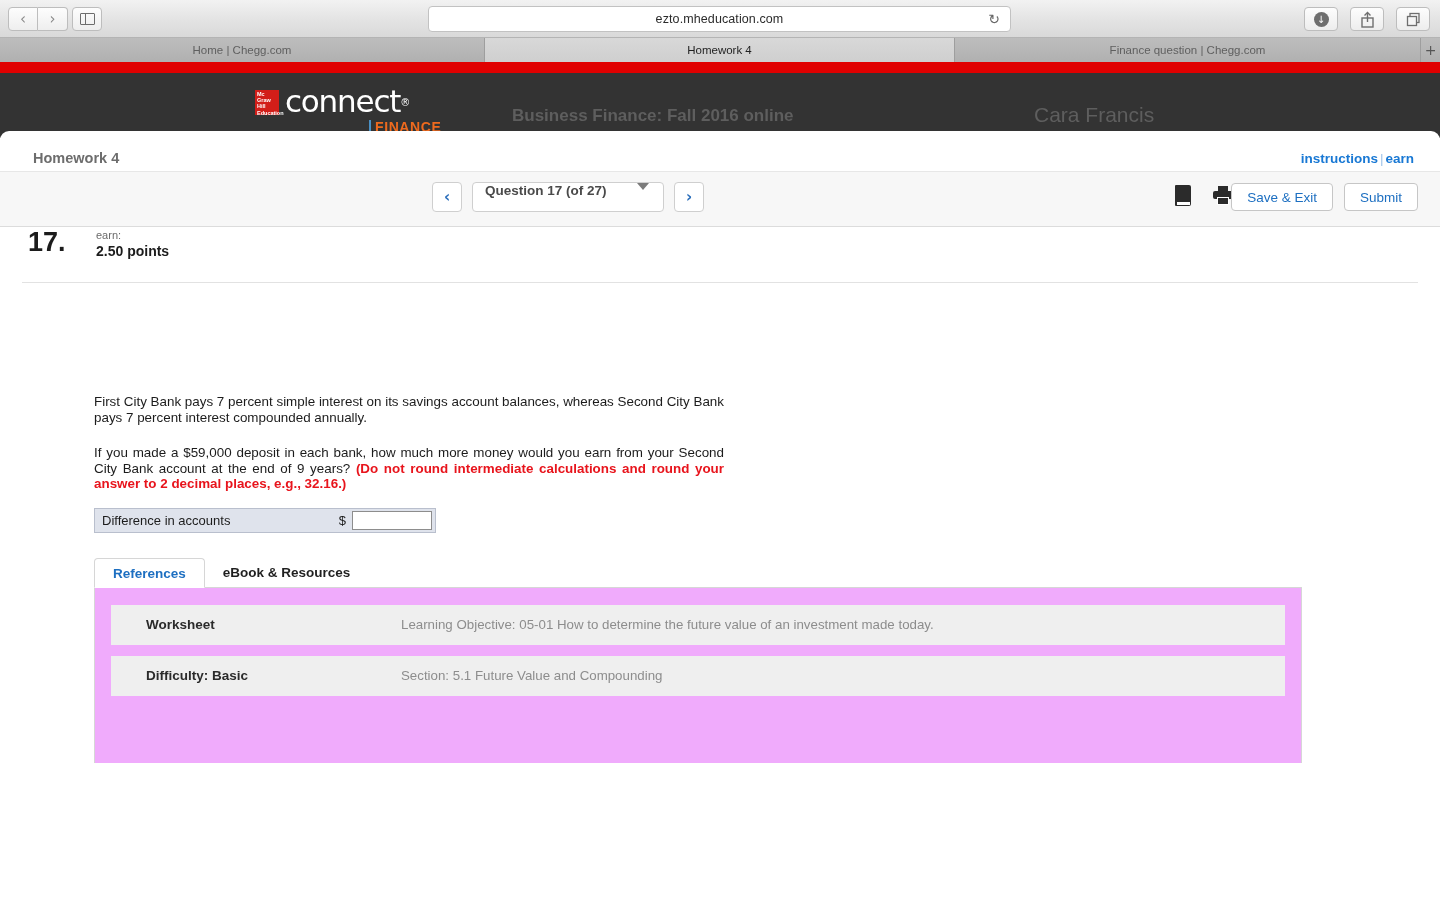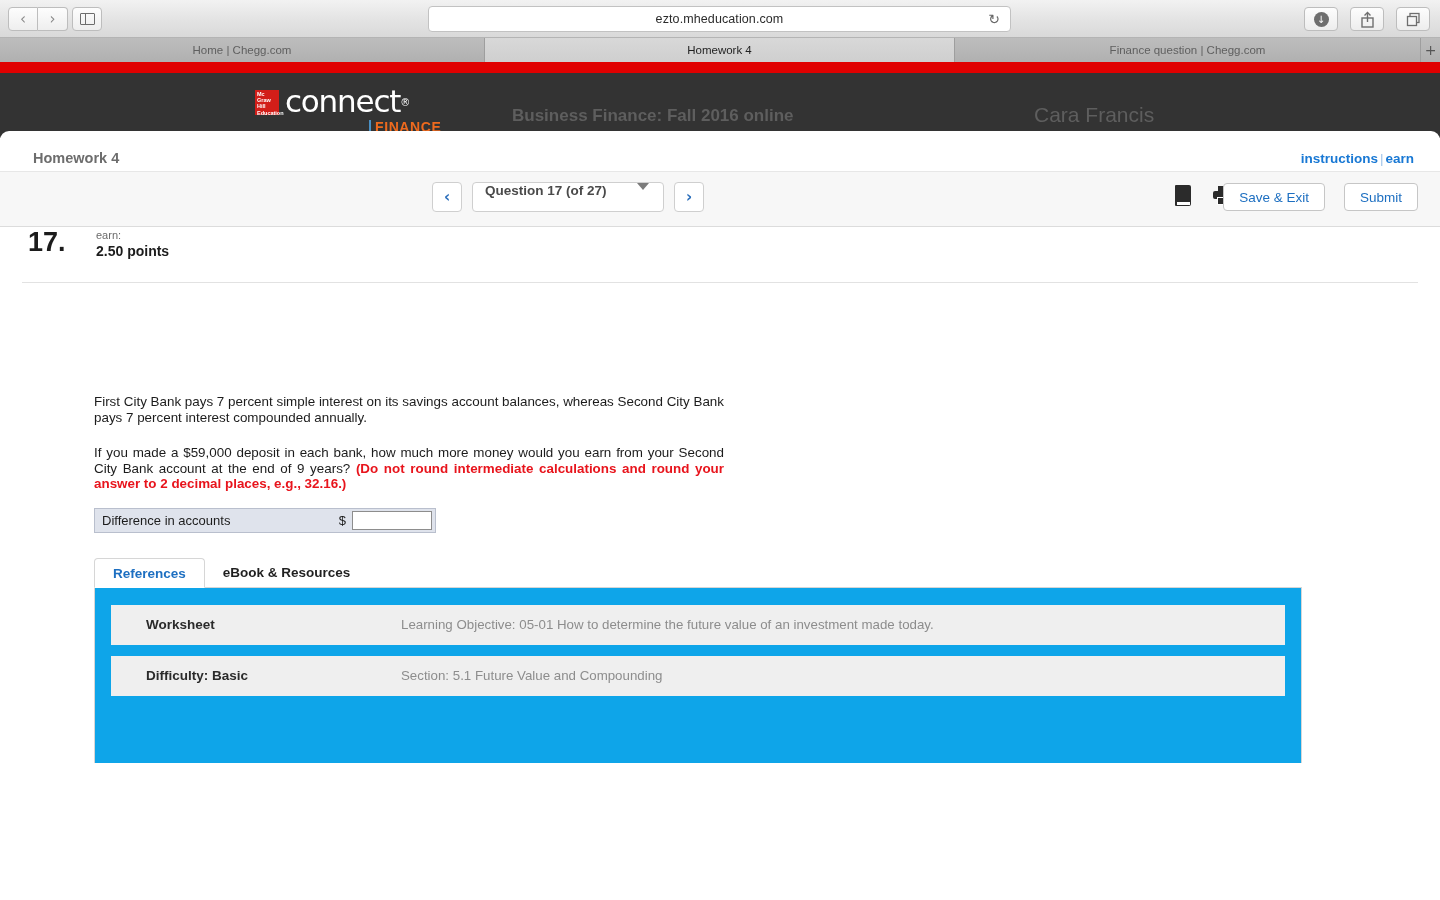--- a/index.html
+++ b/index.html
@@ -394,21 +394,21 @@
     position: absolute;
     left: 0; bottom: 0;
     width: 19px; height: 8px;
     background: #2b2b2b;
     clip-path: polygon(0 0,19px 0,15px 8px,4px 8px);
   }
   .action-buttons {
     position: absolute;
     right: 22px; top: 11px;
     display: flex;
-    gap: 19px;
+    gap: 11px;
     align-items: center;
   }
   .btn-outline {
     height: 28px;
     padding: 0 15px;
     background: #ffffff;
     border: 1px solid #c6c6c6;
     border-radius: 4px;
     color: #1d6fc1;
     font-size: 13.5px;
@@ -535,21 +535,21 @@
     margin-bottom: -1px;
   }
   .ref-tab.inactive {
     color: #1f1f1f;
   }
   .ref-panel {
     position: absolute;
     top: 457px; left: 94px;
     width: 1208px;
     height: 211px;
-    background: #0ea5e9;
+    background: #f0abfc;
     border: 1px solid #d6d6d6;
     border-top: none;
     box-sizing: border-box;
     padding: 17px 16px;
   }
   .ref-row {
     background: #efefef;
     display: flex;
     box-sizing: border-box;
     padding: 12px 0 12px 35px;

